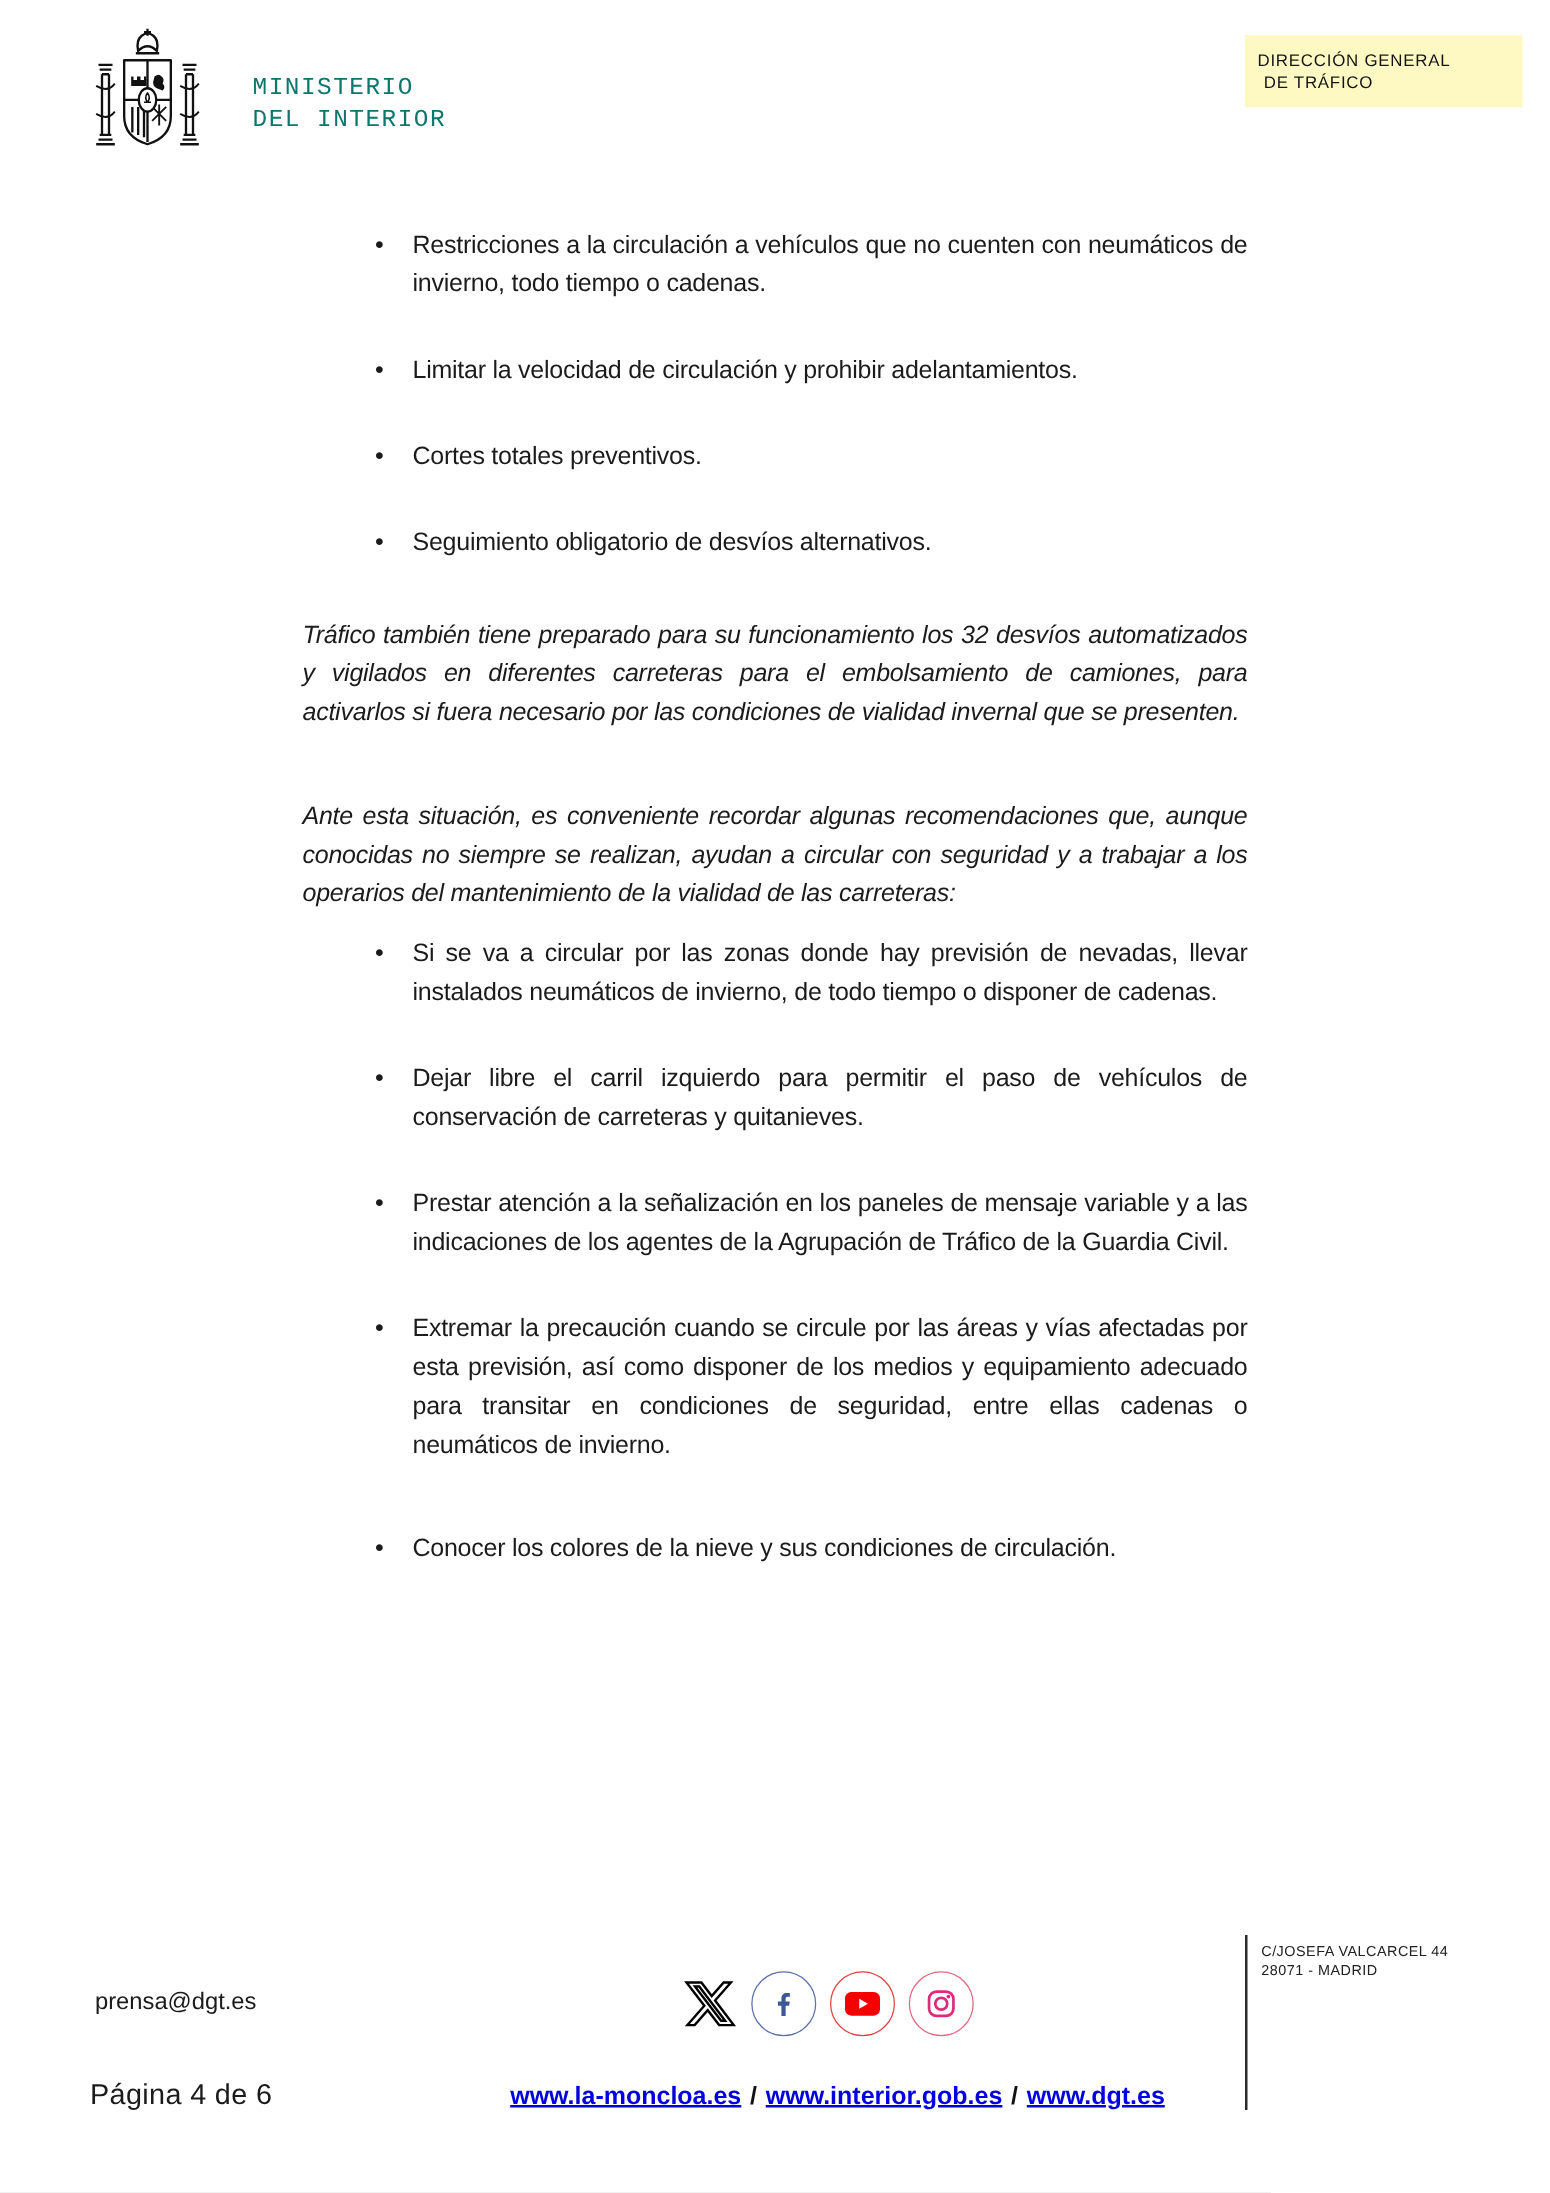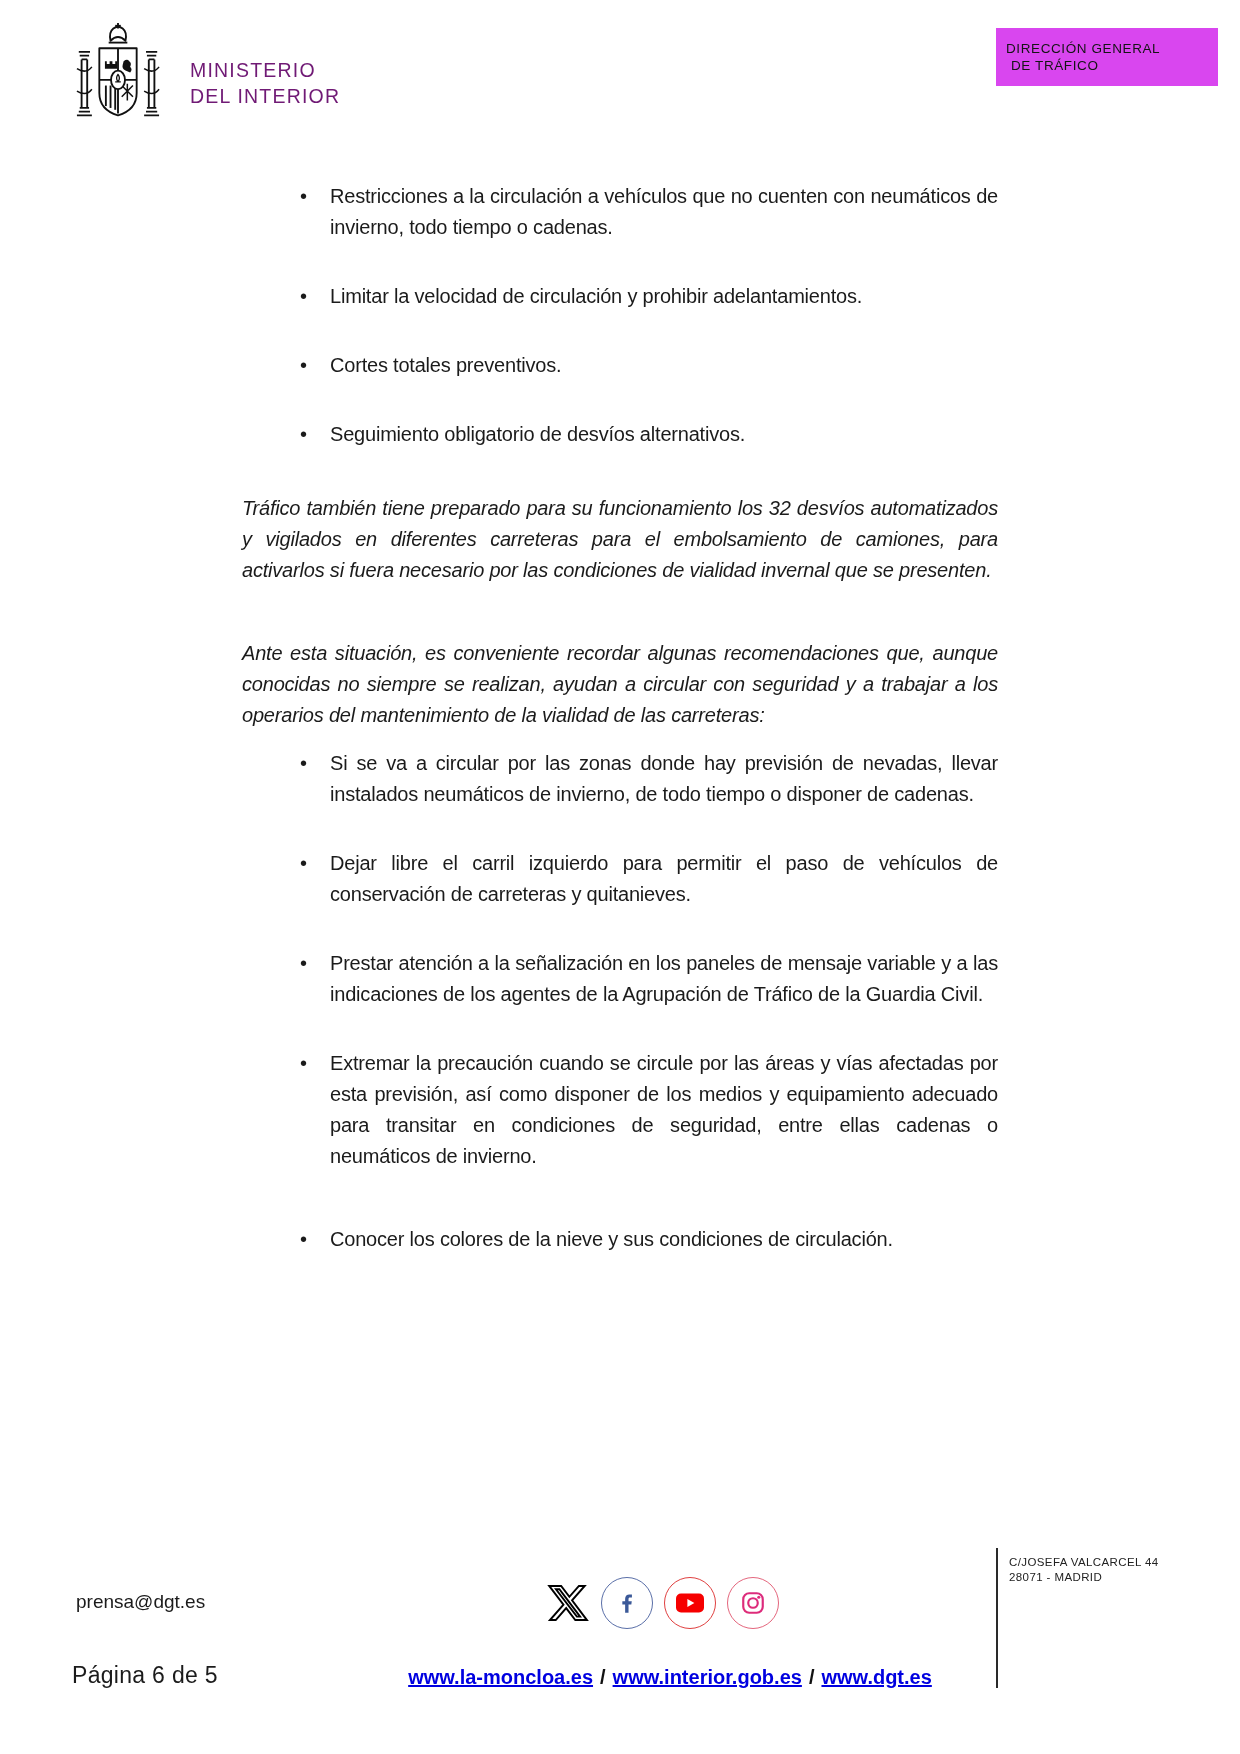--- a/index.html
+++ b/index.html
@@ -5,26 +5,26 @@
   html,body { margin:0; padding:0; background:#e8e8e8; }
   .page {
     position:relative; width:1240px; height:1754px; margin:0 auto;
     background:#ffffff; overflow:hidden;
     font-family:"Liberation Sans", sans-serif; color:#1b1b1b;
   }
 
   
   .logo { position:absolute; left:62px; top:20px; }
   .ministry {
-    position:absolute; left:190px; top:57px;
-    font-size:19.5px; line-height:26px; letter-spacing:1.2px; color:#701a75;
+    position:absolute; left:202px; top:57px;
+    font-size:19.5px; line-height:26px; letter-spacing:1.2px; color:#0f766e;font-family:Liberation Mono, monospace;
   }
   .dept-box {
     position:absolute; left:996px; top:28px; width:222px; height:58px;
-    background:#d946ef; color:#141414; box-sizing:border-box;
+    background:#fef9c3; color:#141414; box-sizing:border-box;
     font-size:13.5px; line-height:17px; letter-spacing:0.6px;
     padding:12px 0 0 10px;
   }
   .dept-line2 { padding-left:5px; }
 
   
   .content {
     position:absolute; left:242px; top:181px; width:756px;
     font-size:20px; line-height:31px; letter-spacing:-0.2px;
   }
@@ -201,19 +201,19 @@
     </span>
   </div>
 
   <div class="divider"></div>
 
   <div class="address">
     <div>C/JOSEFA VALCARCEL 44</div>
     <div>28071 - MADRID</div>
   </div>
 
-  <div class="pagenum">Página 6 de 5</div>
+  <div class="pagenum">Página 4 de 6</div>
 
   <div class="links">
     <a href="#">www.la-moncloa.es</a><span class="sep">/</span><a href="#">www.interior.gob.es</a><span class="sep">/</span><a href="#">www.dgt.es</a>
   </div>
 
 </div>
 
 </body></html>

